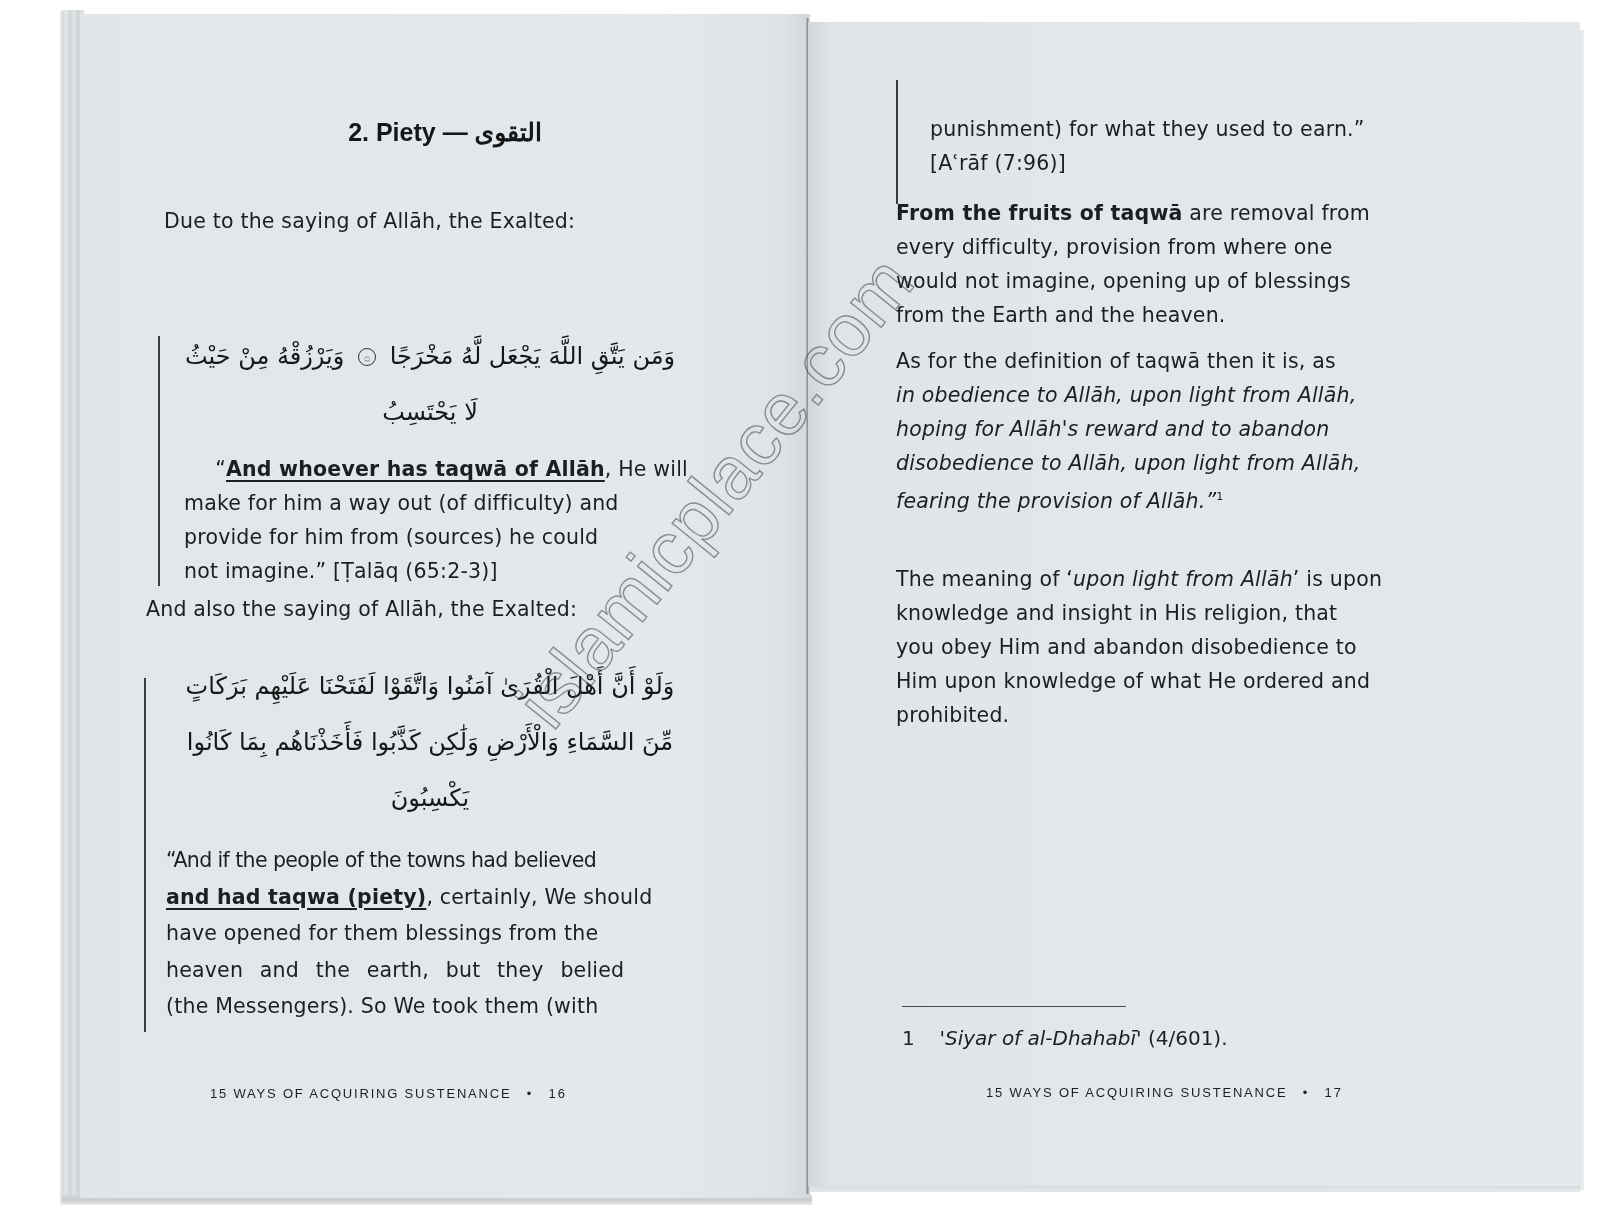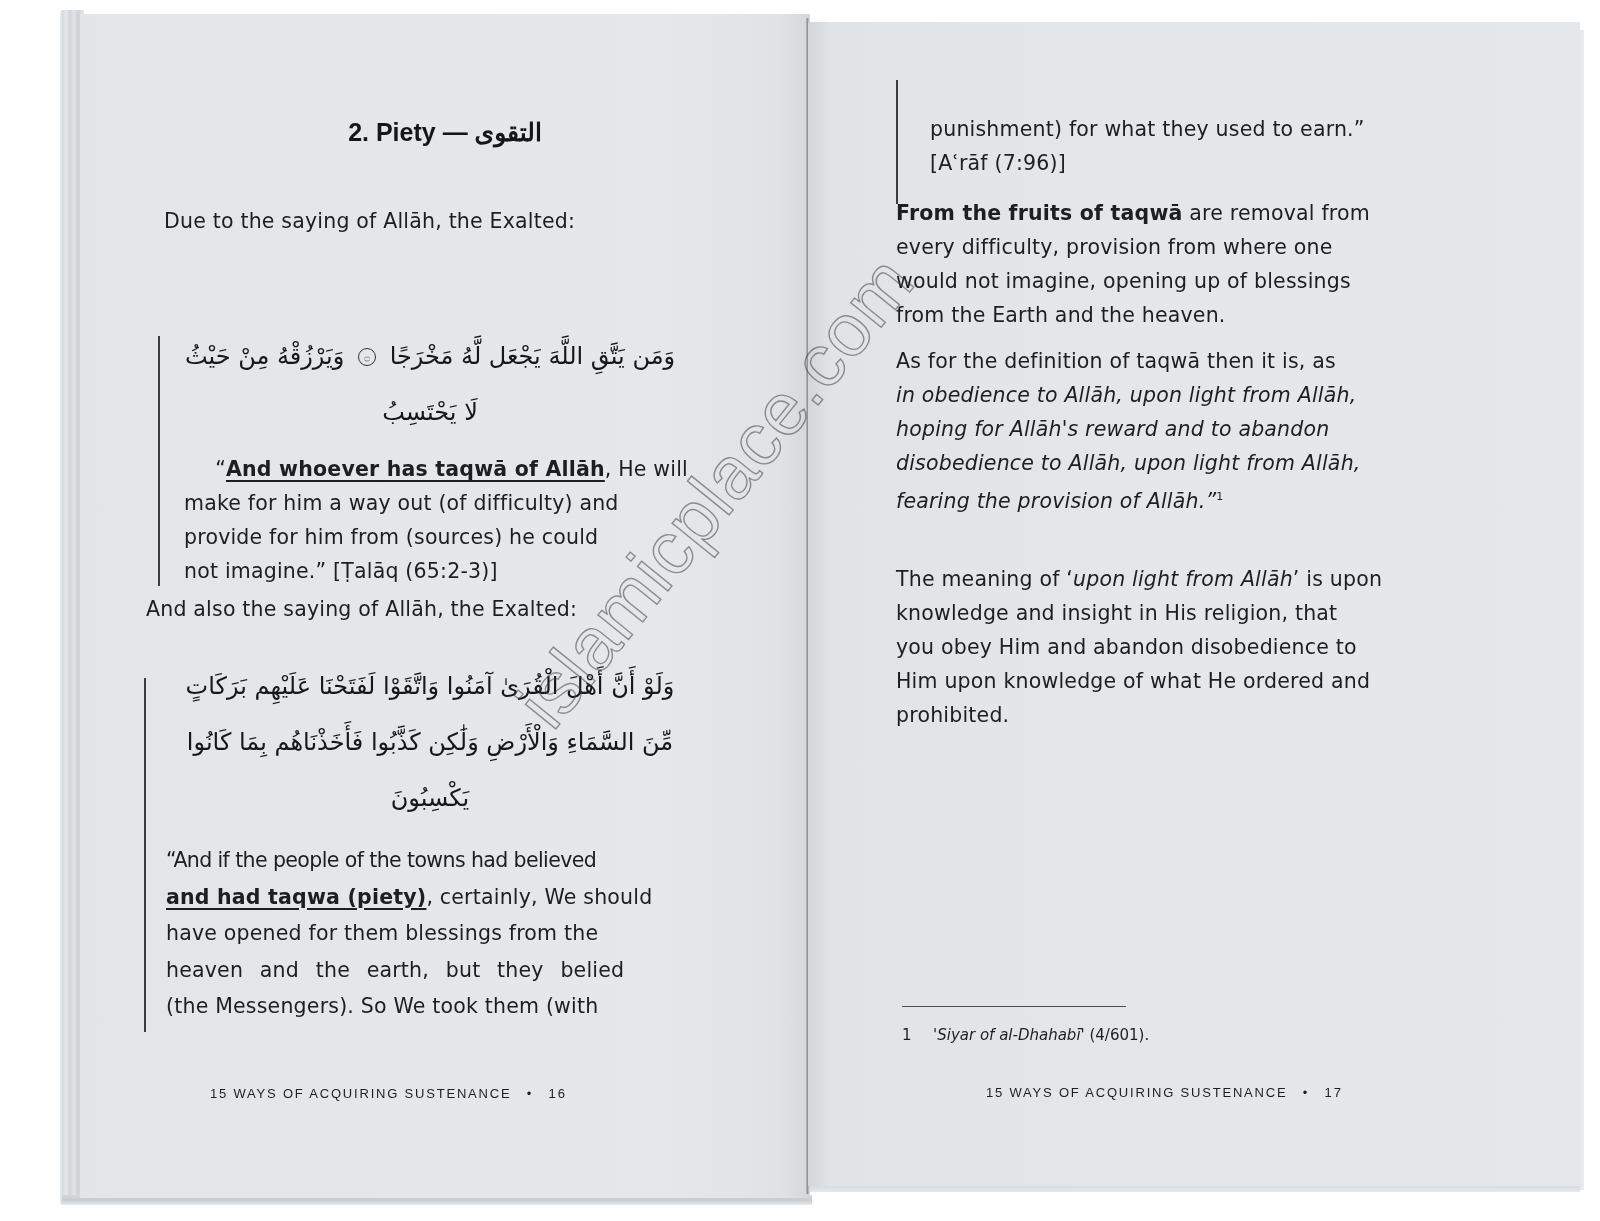--- a/index.html
+++ b/index.html
@@ -77,21 +77,21 @@
   }
 
   b.u { font-weight: bold; text-decoration: underline; text-underline-offset: 4px; text-decoration-thickness: 1.5px; }
   i { font-style: italic; }
 
   .footer {
     font-family: "Liberation Sans", sans-serif; font-size: 13px;
     letter-spacing: 1.8px; color: #1d1f21;
   }
   .footnote-rule { height: 1.3px; background: #4a4e51; }
-  .footnote { font-family: "DejaVu Sans", sans-serif; font-size: 15px; color: #1d1f21; }
+  .footnote { font-family: "DejaVu Sans", sans-serif; font-size: 20px; color: #1d1f21; }
 
   .watermark {
     position: absolute; left: 500px; top: 690px;
     transform: rotate(-51deg); transform-origin: left top;
     font-family: "Liberation Sans", sans-serif; font-size: 74px; letter-spacing: 1px;
     color: transparent; -webkit-text-stroke: 1.4px rgba(60,65,70,0.55);
     white-space: nowrap; pointer-events: none;
   }
 </style>
 </head>

